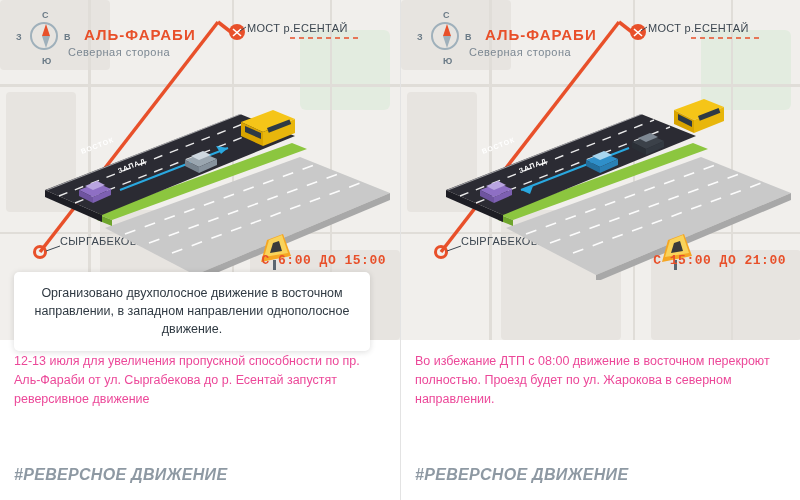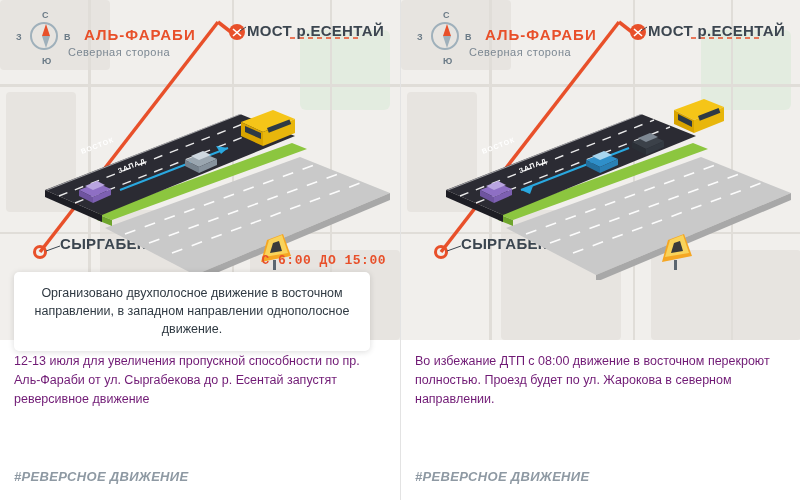--- a/index.html
+++ b/index.html
@@ -120,22 +120,22 @@
   .route-svg {
     position: absolute;
     left: 0;
     top: 0;
     width: 400px;
     height: 340px;
   }
   .pin-label {
     position: absolute;
     color: #3c4650;
-    font-size: 15px;
-    font-weight: bold;
+    font-size: 11px;
+    font-weight: normal;
     letter-spacing: 0.3px;
     white-space: nowrap;
   }
   .pin-label-1 { left: 247px; top: 22px; }
   .pin-label-2 { left: 60px; top: 235px; }
   
   .scene {
     position: absolute;
     left: 45px;
     top: 80px;
@@ -182,31 +182,31 @@
   }
   
   .body-block {
     position: absolute;
     left: 14px;
     top: 352px;
     width: 374px;
   }
   .body-block p {
     margin: 0 0 14px 0;
-    color: #701a75;
+    color: #ec4899;
     font-size: 12.5px;
     line-height: 19px;
   }
   
   .hashtag {
     position: absolute;
     left: 14px;
     bottom: 16px;
     color: #8e99a3;
-    font-size: 13px;
+    font-size: 16px;
     font-weight: bold;
     font-style: italic;
     letter-spacing: 0.3px;
     text-align: center;
   }
 </style>
 </head>
 <body>
 
 <div class="infographic">
@@ -427,20 +427,21 @@
           <polygon points="222,160 238,154 246,176 216,182" fill="#f5a623"></polygon>
           <polygon points="224,160 237,155 243,173 219,177" fill="#f9d35b"></polygon>
           <polygon points="228,163 234,161 237,171 225,173" fill="#3b3b3b"></polygon>
           <rect x="228" y="180" width="3" height="10" fill="#5b6670"></rect>
         </g>
       </svg>
       <div class="dir-label" style="left:35px;top:62px;transform:rotate(-21deg);">ВОСТОК</div>
       <div class="dir-label" style="left:72px;top:82px;transform:rotate(-21deg);">ЗАПАД</div>
     </div>
 
+    <div class="time-banner">С 15:00 ДО 21:00</div>
 
 
     <div class="body-block">
       <p>Во избежание ДТП с 08:00 движение в восточном перекроют полностью. Проезд будет по ул. Жарокова в северном направлении.</p>
     </div>
 
     <div class="hashtag">#РЕВЕРСНОЕ ДВИЖЕНИЕ</div>
   </div>
 
 </div>

